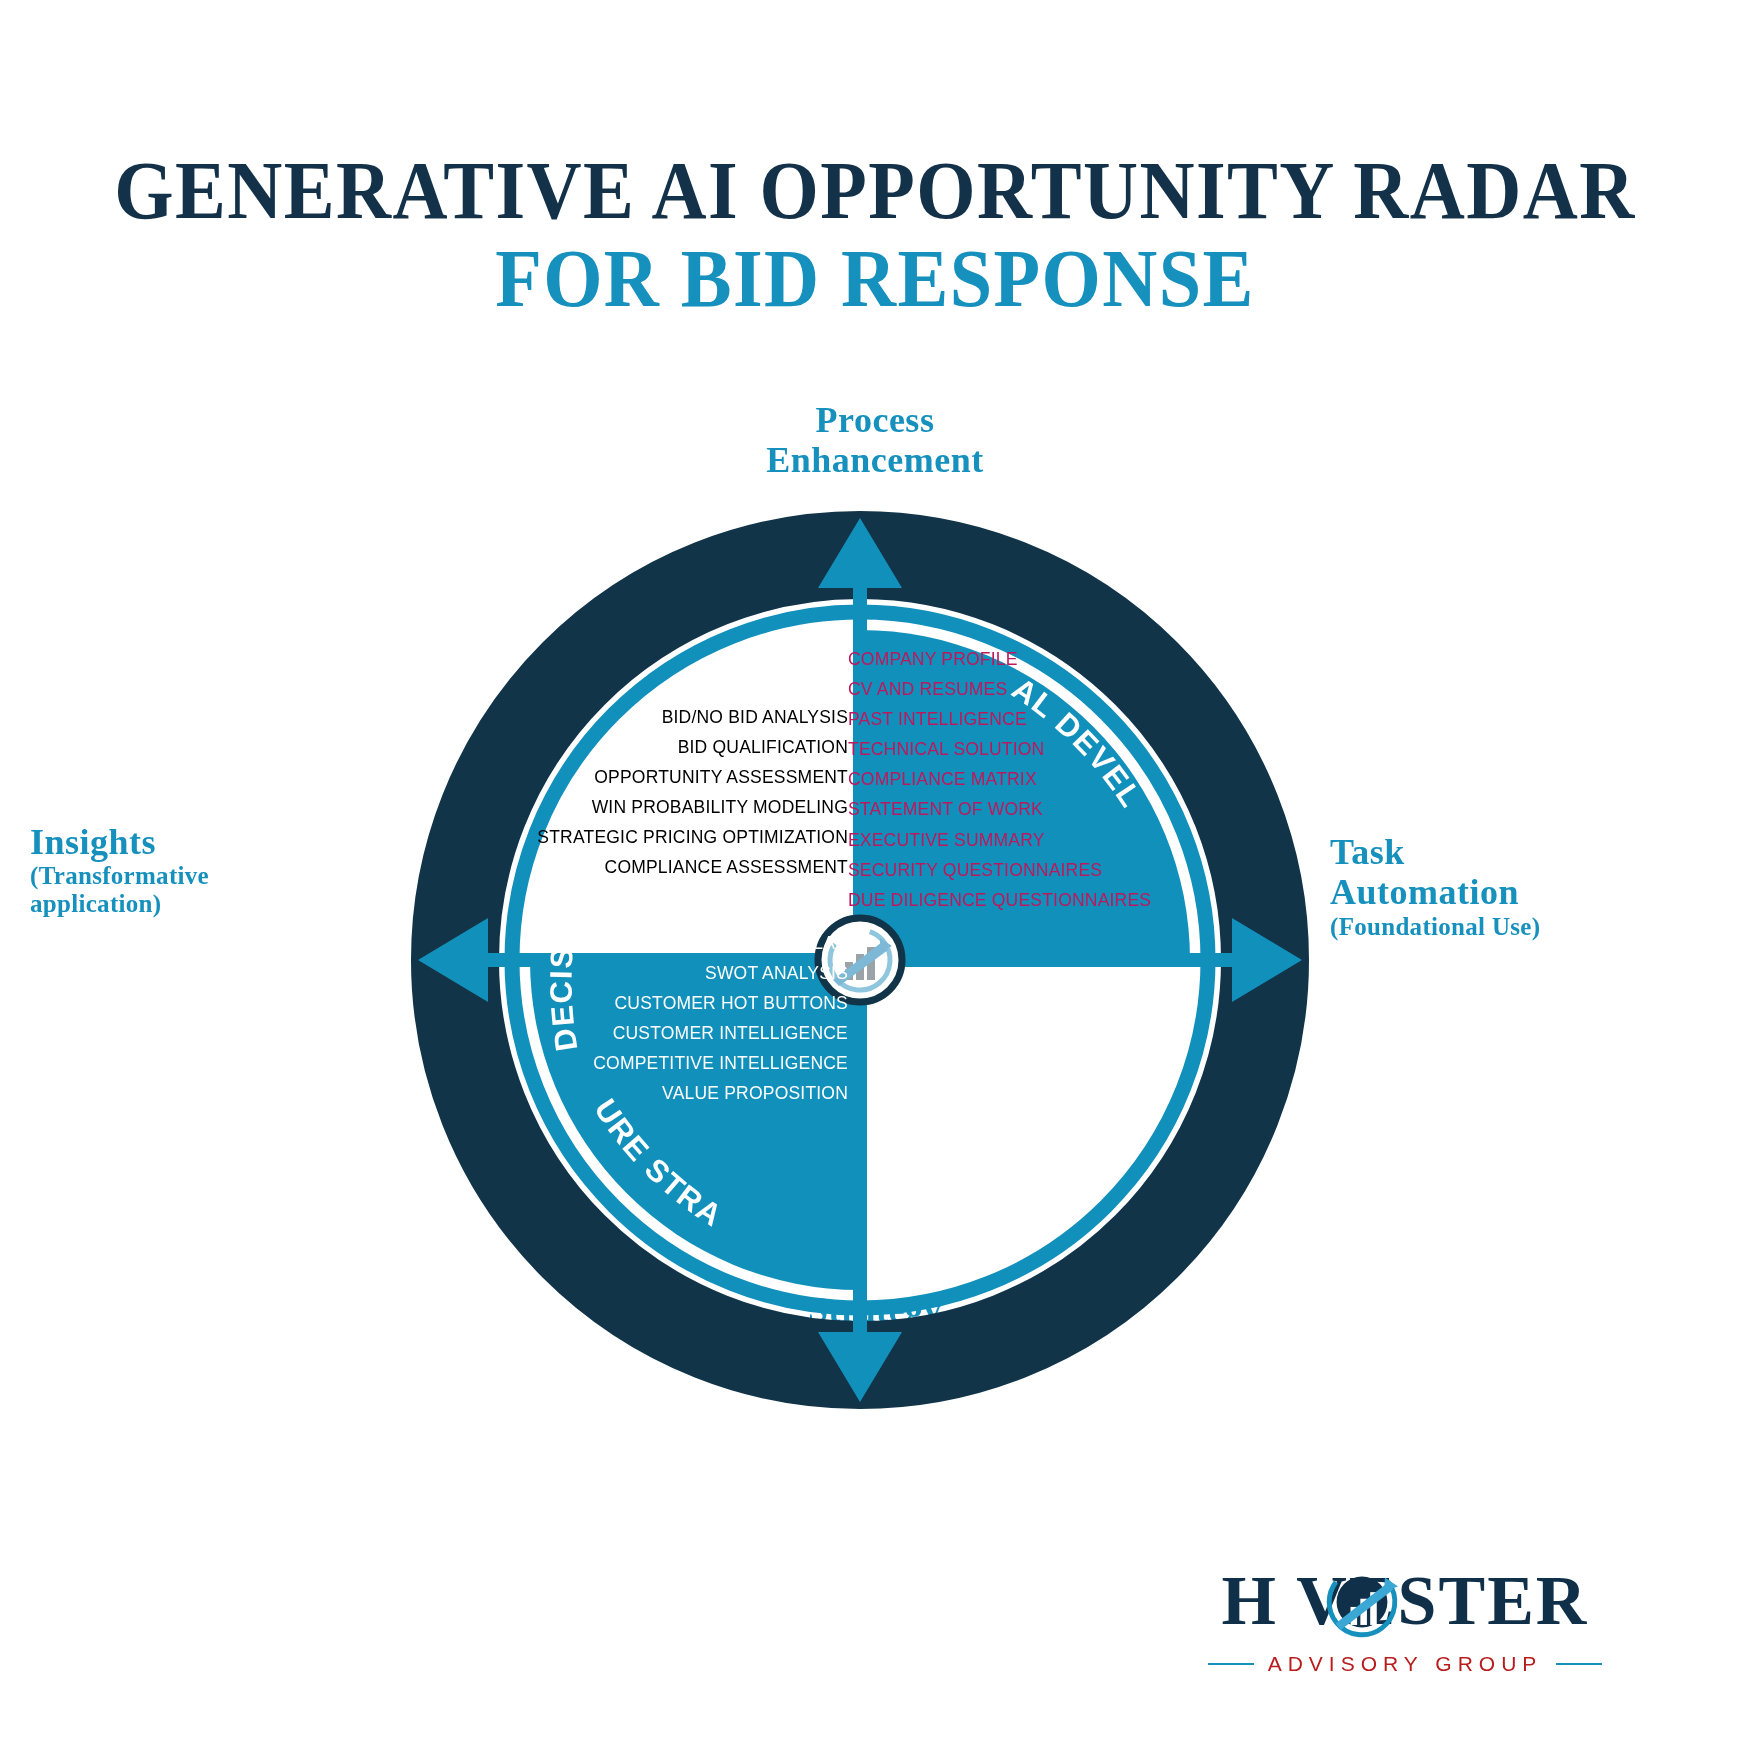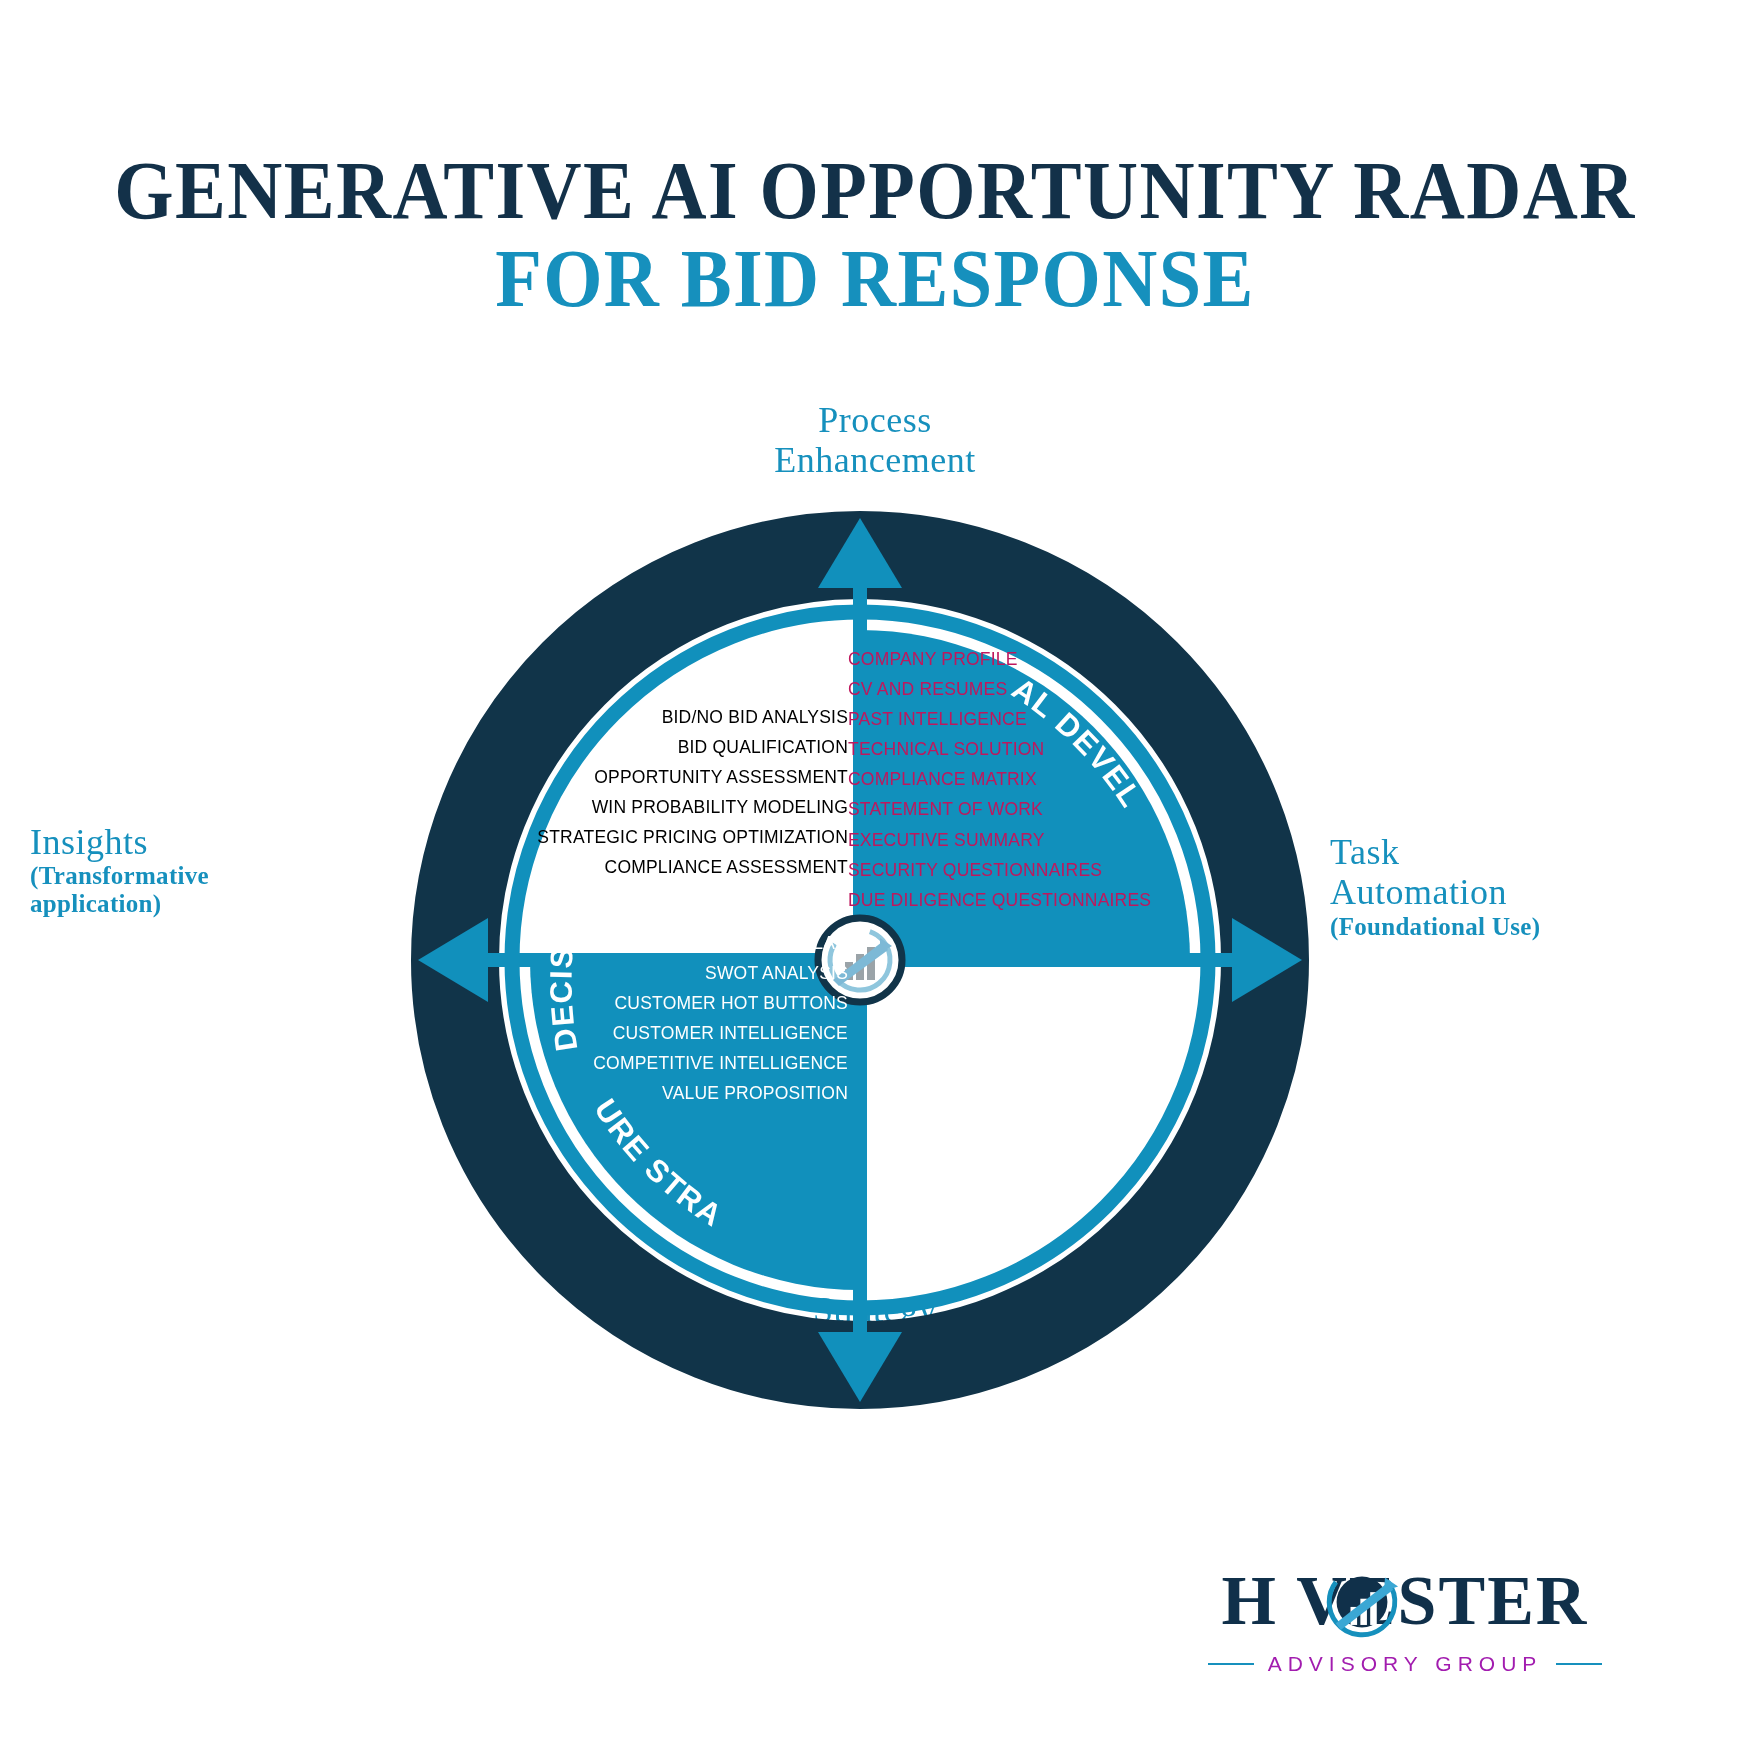--- a/index.html
+++ b/index.html
@@ -50,21 +50,21 @@
   .q-br{ left:438px; top:418px; text-align:left;  color:#1c3a52; }
   .q-list div{ display:block; }
 
   
   .axis-label{
     position:absolute;
     font-family:"Liberation Serif", serif;
     color:#1690bd;
     line-height:1.12;
   }
-  .axis-main{ font-size:36px; font-weight:400; letter-spacing:0.5px; display:block; }
+  .axis-main{ font-size:36px; font-weight:700; letter-spacing:0.5px; display:block; }
   .axis-sub { font-size:25px; font-weight:700; letter-spacing:0.3px; display:block; }
 
   .axis-top   { left:0;     top:400px;  width:1750px; text-align:center; }
   .axis-bottom{ left:0;     top:1290px; width:1750px; text-align:center; }
   .axis-left  { left:30px;  top:822px;  width:390px;  text-align:left; }
   .axis-right { left:1330px;top:832px;  width:420px;  text-align:left; }
 
   
   .logo-wrap{ position:absolute; left:1195px; top:1555px; width:420px; height:135px; }
   .logo-row{ position:relative; height:92px; }
@@ -75,21 +75,21 @@
     color:#10304a; text-align:center; line-height:92px;
   }
   .logo-mark{ position:absolute; left:126px; top:6px; width:82px; height:82px; }
   .logo-sub-row{
     position:relative; margin-top:2px; height:30px;
     display:flex; align-items:center; justify-content:center; gap:14px;
   }
   .logo-rule{ height:2px; background:#1690bd; flex:0 0 46px; }
   .logo-sub{
     font-family:"Liberation Sans", sans-serif;
-    font-size:21px; letter-spacing:6px; color:#a21caf; white-space:nowrap;
+    font-size:21px; letter-spacing:6px; color:#b91c1c; white-space:nowrap;
   }
 </style>
 </head>
 <body>
 
 <div class="title-block">
   <span class="title-line1">GENERATIVE AI OPPORTUNITY RADAR</span>
   <span class="title-line2">FOR BID RESPONSE</span>
 </div>
 

